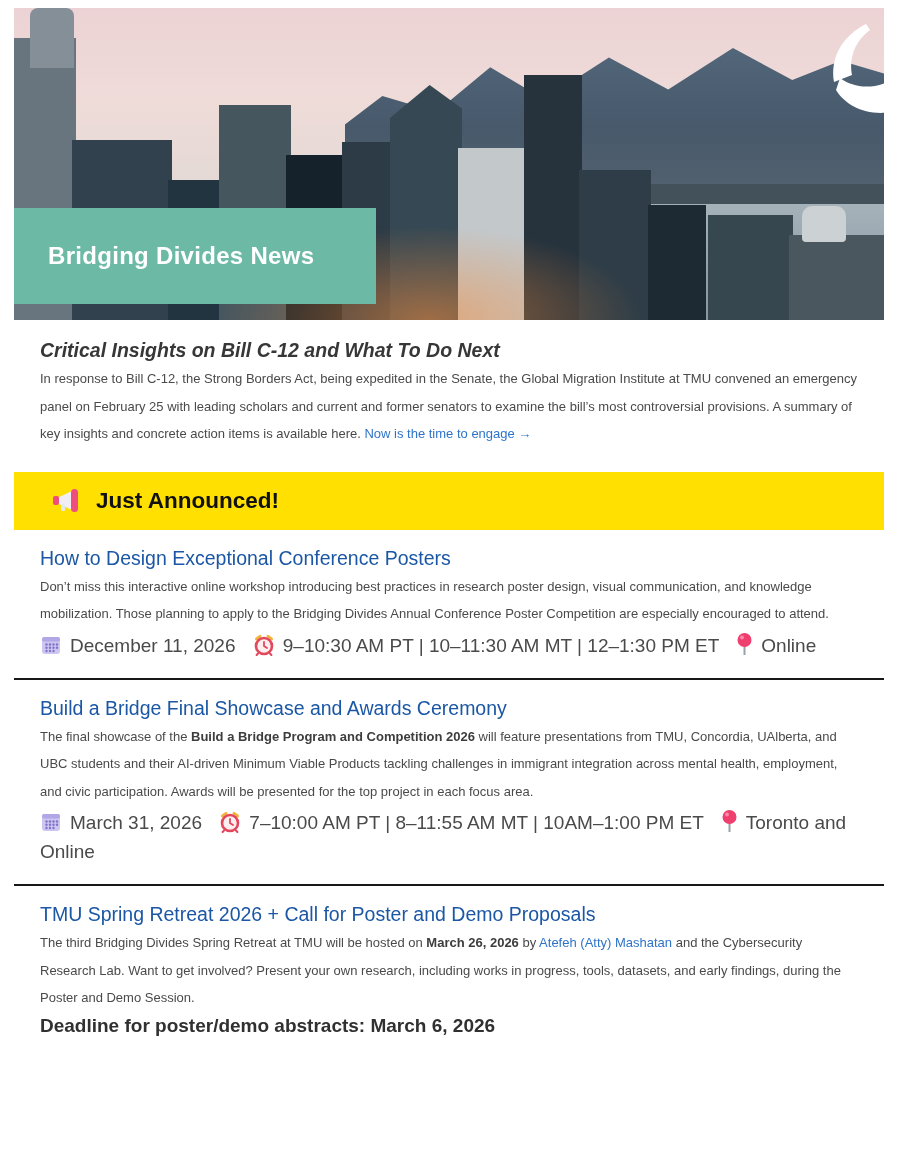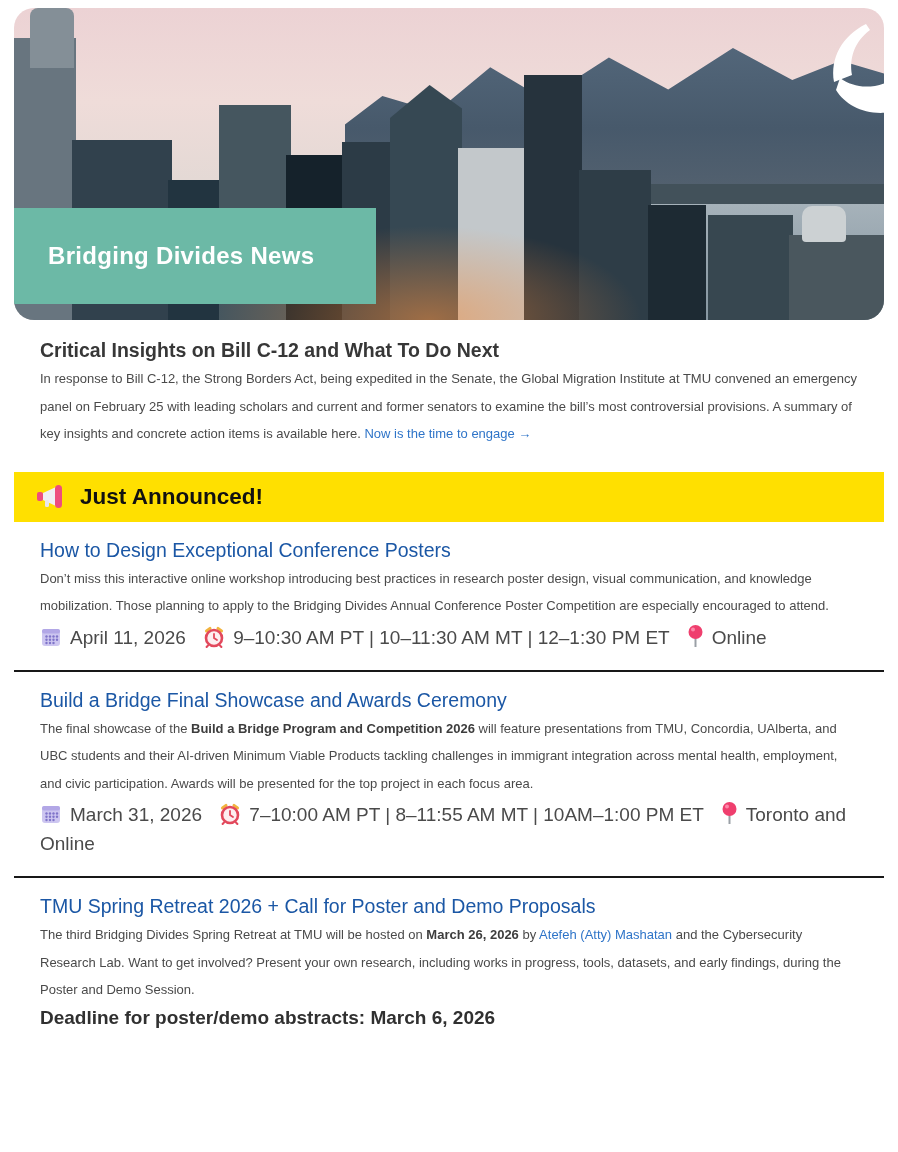--- a/index.html
+++ b/index.html
@@ -1,21 +1,21 @@
 <!DOCTYPE html>
 <html><head>
 <meta charset="utf-8">
 <style>
   html,body{margin:0;padding:0;background:#ffffff;}
   body{width:898px;height:1152px;overflow:hidden;font-family:"Liberation Sans",sans-serif;}
   .page{padding:8px 14px 0;}
 
   
   .hero{position:relative;width:870px;height:312px;overflow:hidden;
-        background:linear-gradient(180deg,#ecd2d4 0%,#efdcd9 30%,#e4d9d5 55%,#d2cbc8 78%);border-radius:20px;}
+        background:linear-gradient(180deg,#ecd2d4 0%,#efdcd9 30%,#e4d9d5 55%,#d2cbc8 78%);}
   .ridge-far{position:absolute;left:38%;top:24px;width:62%;height:160px;
         background:linear-gradient(180deg,#55697d 0%,#47596b 60%,#53616f 100%);
         clip-path:polygon(0 58%,7% 40%,17% 50%,27% 22%,37% 42%,49% 16%,60% 36%,72% 10%,83% 30%,92% 18%,100% 26%,100% 100%,0 100%);}
   .ridge-left{position:absolute;left:0;top:172px;width:56%;height:62px;background:#8fa0b2;opacity:.95;
         clip-path:polygon(0 62%,8% 34%,16% 56%,26% 24%,36% 50%,46% 30%,57% 56%,70% 36%,85% 58%,100% 48%,100% 100%,0 100%);}
   .treeline{position:absolute;right:0;top:176px;width:46%;height:28px;background:#42515a;}
   .water{position:absolute;right:0;top:196px;width:43%;height:116px;
         background:linear-gradient(180deg,#a6b2ba 0%,#91a0aa 60%,#8797a2 100%);}
   .park{position:absolute;right:21%;top:200px;width:15%;height:44px;background:#35453e;border-radius:45% 45% 10% 10%;}
   .boat{position:absolute;right:13%;top:252px;width:16px;height:6px;background:#e8e9ea;border-radius:2px;box-shadow:0 5px 8px rgba(255,255,255,.65);}
@@ -28,25 +28,25 @@
   .glow{position:absolute;left:200px;bottom:0;width:430px;height:95px;
         background:radial-gradient(ellipse at 50% 100%,rgba(245,140,58,.55),rgba(245,140,58,0) 70%);}
   .hero-label{position:absolute;left:0;bottom:16px;width:362px;height:96px;background:#6cb9a6;color:#fff;
         display:flex;flex-direction:column;justify-content:center;padding-left:34px;box-sizing:border-box;}
   .hero-label .l1{font-size:24px;font-weight:600;letter-spacing:.3px;}
   .hero-label .l2{font-size:34px;font-weight:700;margin-top:3px;letter-spacing:.3px;}
   .hero-logo{position:absolute;right:-8px;top:16px;}
 
   
   .section{padding:0 26px;}
-  .intro-title{margin:19px 0 0;font-size:19.5px;font-weight:700;color:#373737;}
+  .intro-title{margin:19px 0 0;font-size:19.5px;font-weight:700;color:#373737;font-style:italic;}
   .body-p{margin:3px 0 0;font-size:13px;line-height:27.5px;color:#4a4a4a;}
   .seg-bold{font-weight:700;color:#3d3d3d;}
   .inline-link{color:#2e74c8;text-decoration:none;}
-  .banner{margin-top:24px;background:#ffe000;height:50px;display:flex;align-items:center;padding-left:22px;}
+  .banner{margin-top:24px;background:#ffe000;height:58px;display:flex;align-items:center;padding-left:38px;}
   .banner-label{font-size:22.5px;font-weight:700;color:#111;margin-left:14px;}
   .ann-title{display:block;margin:17px 0 0;font-size:19.5px;font-weight:400;color:#1b57a5;text-decoration:none;}
   .meta{margin:3px 0 18px;font-size:19px;line-height:29px;color:#4a4a4a;}
   .meta .icon{display:inline-block;vertical-align:-4px;margin-right:8px;}
   .meta .gap{margin-left:12px;}
   .divider{border:0;border-top:2px solid #181818;margin:0;}
   .deadline{margin:0;font-size:19px;font-weight:700;line-height:27.5px;color:#303030;}
 </style>
 </head>
 <body>
@@ -116,21 +116,21 @@
             <circle cx="13.5" cy="10.5" r="1.2"></circle>
             <circle cx="17" cy="10.5" r="1.2"></circle>
           <circle cx="6.5" cy="13.8" r="1.2"></circle>
             <circle cx="10" cy="13.8" r="1.2"></circle>
             <circle cx="13.5" cy="13.8" r="1.2"></circle>
             <circle cx="17" cy="13.8" r="1.2"></circle>
           <circle cx="6.5" cy="17" r="1.2"></circle>
             <circle cx="10" cy="17" r="1.2"></circle>
             <circle cx="13.5" cy="17" r="1.2"></circle>
         </g>
-      </svg><span>April 11, 2026</span>
+      </svg><span>December 11, 2026</span>
       <svg class="icon gap" width="22" height="22" viewBox="0 0 22 22">
         <path d="M3.5 5 L7 2.4" stroke="#f2b33d" stroke-width="3" stroke-linecap="round"></path>
         <path d="M18.5 5 L15 2.4" stroke="#f2b33d" stroke-width="3" stroke-linecap="round"></path>
         <circle cx="11" cy="12" r="8" fill="#fdeef0" stroke="#e2485c" stroke-width="2.6"></circle>
         <path d="M11 8 v4 l3 2" stroke="#e2485c" stroke-width="1.8" fill="none" stroke-linecap="round"></path>
         <path d="M5 19.5 L3.6 21" stroke="#e2485c" stroke-width="2" stroke-linecap="round"></path>
         <path d="M17 19.5 L18.4 21" stroke="#e2485c" stroke-width="2" stroke-linecap="round"></path>
       </svg><span>9–10:30 AM PT | 10–11:30 AM MT | 12–1:30 PM ET</span>
       <svg class="icon gap" width="17" height="24" viewBox="0 0 17 24">
         <line x1="8.5" y1="12" x2="8.5" y2="23" stroke="#9aa0a6" stroke-width="2"></line>

